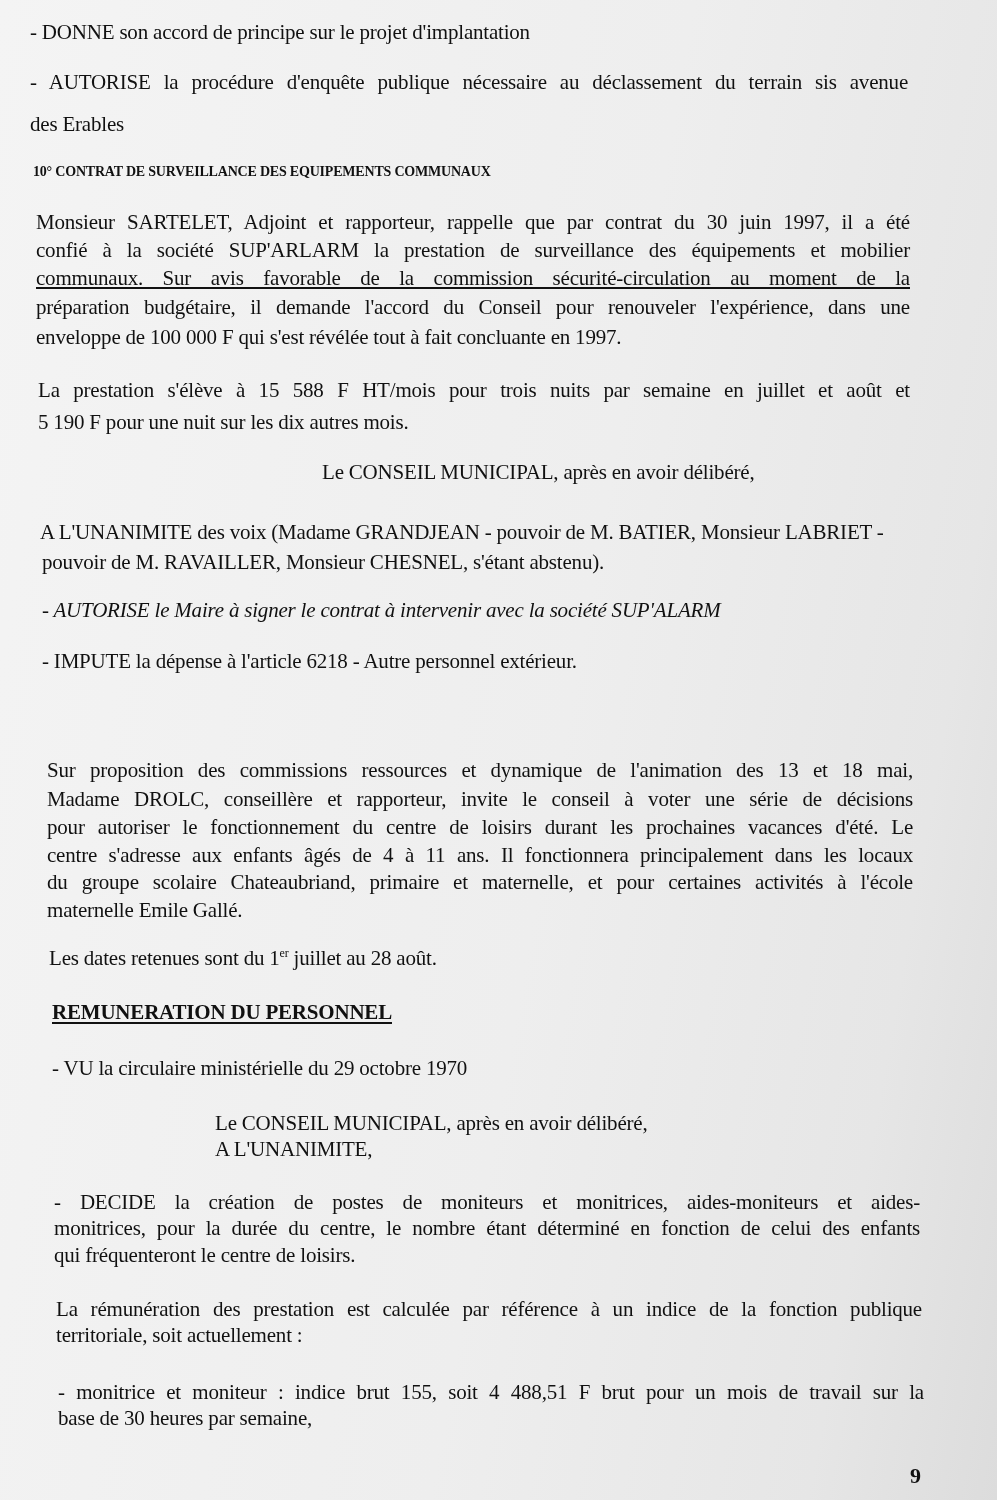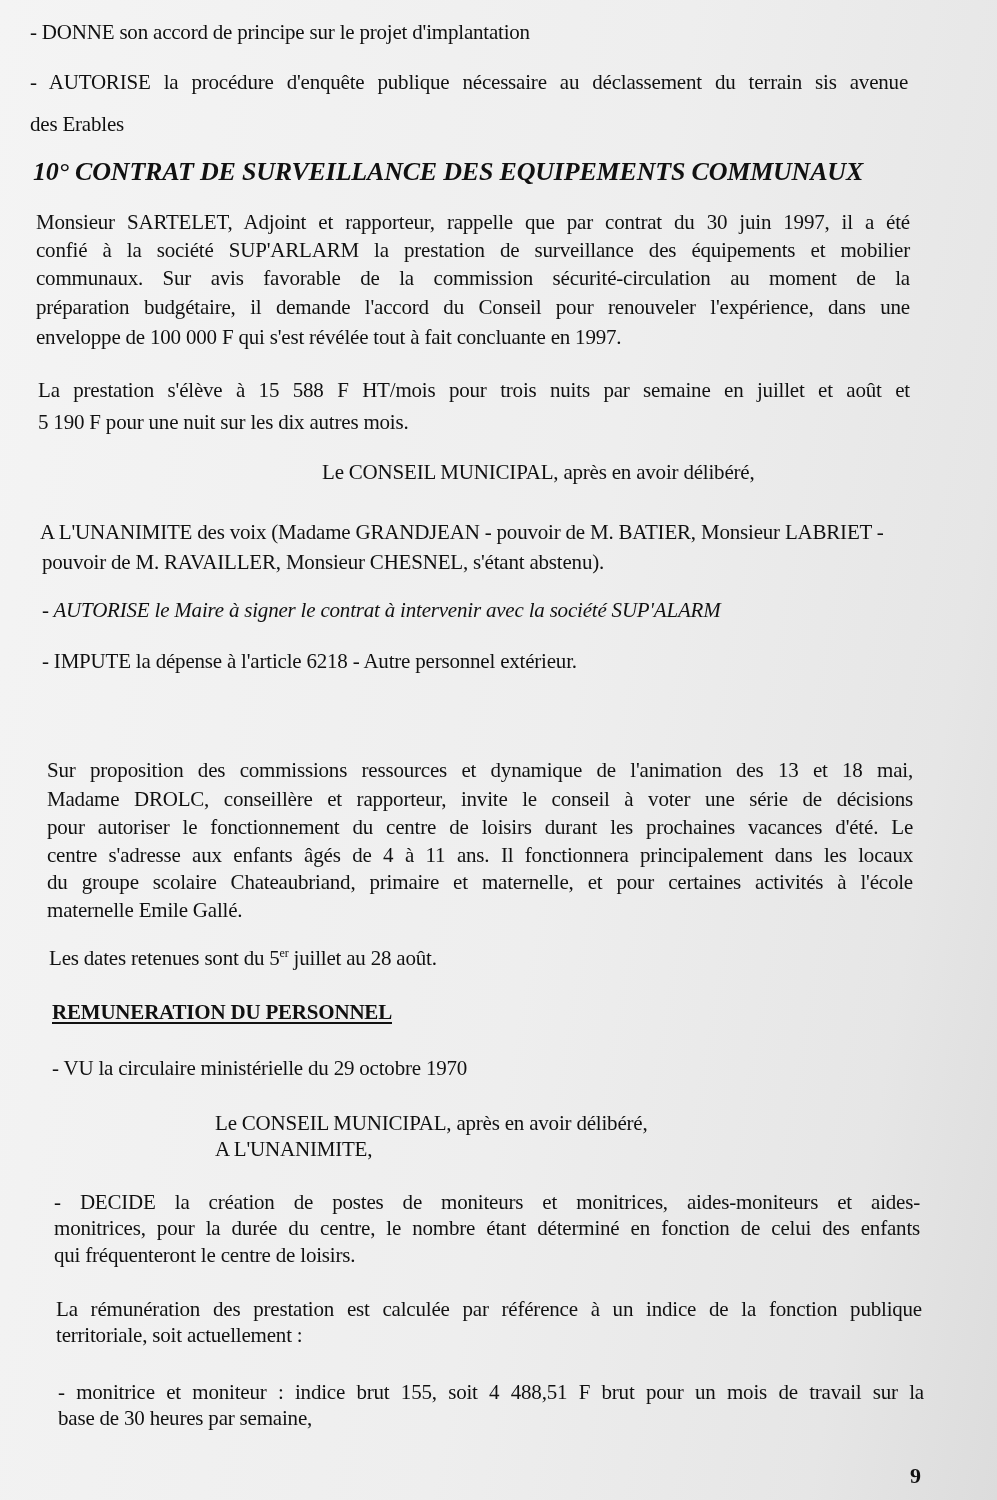--- a/index.html
+++ b/index.html
@@ -10,39 +10,39 @@
       color: #111;
       position: relative;
     }
     .page { position: absolute; left: 0; top: 0; width: 881px; height: 1500px; }
     .line {
       position: absolute; white-space: nowrap;
       font-size: 21px; line-height: 24px;
       letter-spacing: -0.2px;
     }
     .just { text-align: justify; text-align-last: justify; white-space: normal; }
-    .heading { font-style: italic; font-weight: bold; font-size: 26px; }
+    .heading { font-weight: bold; font-size: 14px; }
     .underline-head { font-weight: bold; text-decoration: underline; text-decoration-thickness: 2px; text-underline-offset: 3px; }
     sup { font-size: 12px; line-height: 0; vertical-align: 8px; }
     .pageno { font-weight: bold; font-size: 22px; }
   </style>
 </head>
 <body>
 
 <div class="page">
 
   <div class="line" style="left:30px; top:20px;">- DONNE son accord de principe sur le projet d'implantation</div>
   <div class="line just" style="left:30px; top:70px; width:878px;">- AUTORISE la procédure d'enquête publique nécessaire au déclassement du terrain sis avenue</div>
   <div class="line" style="left:30px; top:112px;">des Erables</div>
 
   <div class="line heading" style="left:33px; top:160px;">10° CONTRAT DE SURVEILLANCE DES EQUIPEMENTS COMMUNAUX</div>
 
   <div class="line just" style="left:36px; top:210px; width:874px;">Monsieur SARTELET, Adjoint et rapporteur, rappelle que par contrat du 30 juin 1997, il a été</div>
   <div class="line just" style="left:36px; top:238px; width:874px;">confié à la société SUP'ARLARM la prestation de surveillance des équipements et mobilier</div>
-  <div class="line just" style="left:36px; top:266px; width:874px;">communaux. Sur avis favorable de la commission sécurité-circulation au moment de la</div>
+  <div class="line just" style="left:36px; top:266px; width:874px;text-decoration:underline;">communaux. Sur avis favorable de la commission sécurité-circulation au moment de la</div>
   <div class="line just" style="left:36px; top:295px; width:874px;">préparation budgétaire, il demande l'accord du Conseil pour renouveler l'expérience, dans une</div>
   <div class="line" style="left:36px; top:325px;">enveloppe de 100 000 F qui s'est révélée tout à fait concluante en 1997.</div>
 
   <div class="line just" style="left:38px; top:378px; width:872px;">La prestation s'élève à 15 588 F HT/mois pour trois nuits par semaine en juillet et août et</div>
   <div class="line" style="left:38px; top:410px;">5 190 F pour une nuit sur les dix autres mois.</div>
 
   <div class="line" style="left:322px; top:460px;">Le CONSEIL MUNICIPAL, après en avoir délibéré,</div>
 
   <div class="line" style="left:40px; top:520px;">A L'UNANIMITE des voix (Madame GRANDJEAN - pouvoir de M. BATIER, Monsieur LABRIET -</div>
   <div class="line" style="left:42px; top:550px;">pouvoir de M. RAVAILLER, Monsieur CHESNEL, s'étant abstenu).</div>
@@ -52,21 +52,21 @@
 
 
   <div class="line just" style="left:47px; top:758px; width:866px;">Sur proposition des commissions ressources et dynamique de l'animation des 13 et 18 mai,</div>
   <div class="line just" style="left:47px; top:787px; width:866px;">Madame DROLC, conseillère et rapporteur, invite le conseil à voter une série de décisions</div>
   <div class="line just" style="left:47px; top:815px; width:866px;">pour autoriser le fonctionnement du centre de loisirs durant les prochaines vacances d'été. Le</div>
   <div class="line just" style="left:47px; top:843px; width:866px;">centre s'adresse aux enfants âgés de 4 à 11 ans. Il fonctionnera principalement dans les locaux</div>
   <div class="line just" style="left:47px; top:870px; width:866px;">du groupe scolaire Chateaubriand, primaire et maternelle, et pour certaines activités à l'école</div>
   <div class="line" style="left:47px; top:898px;">maternelle Emile Gallé.</div>
 
   <div class="line" style="left:49px; top:946px;">
-    <span>Les dates retenues sont du 5</span><sup>er</sup><span> juillet au 28 août.</span>
+    <span>Les dates retenues sont du 1</span><sup>er</sup><span> juillet au 28 août.</span>
   </div>
 
   <div class="line underline-head" style="left:52px; top:1000px;text-align:center;">REMUNERATION DU PERSONNEL</div>
 
   <div class="line" style="left:52px; top:1056px;">- VU la circulaire ministérielle du 29 octobre 1970</div>
 
   <div class="line" style="left:215px; top:1111px;">Le CONSEIL MUNICIPAL, après en avoir délibéré,</div>
   <div class="line" style="left:215px; top:1137px;">A L'UNANIMITE,</div>
 
   <div class="line just" style="left:54px; top:1190px; width:866px;">- DECIDE la création de postes de moniteurs et monitrices, aides-moniteurs et aides-</div>

